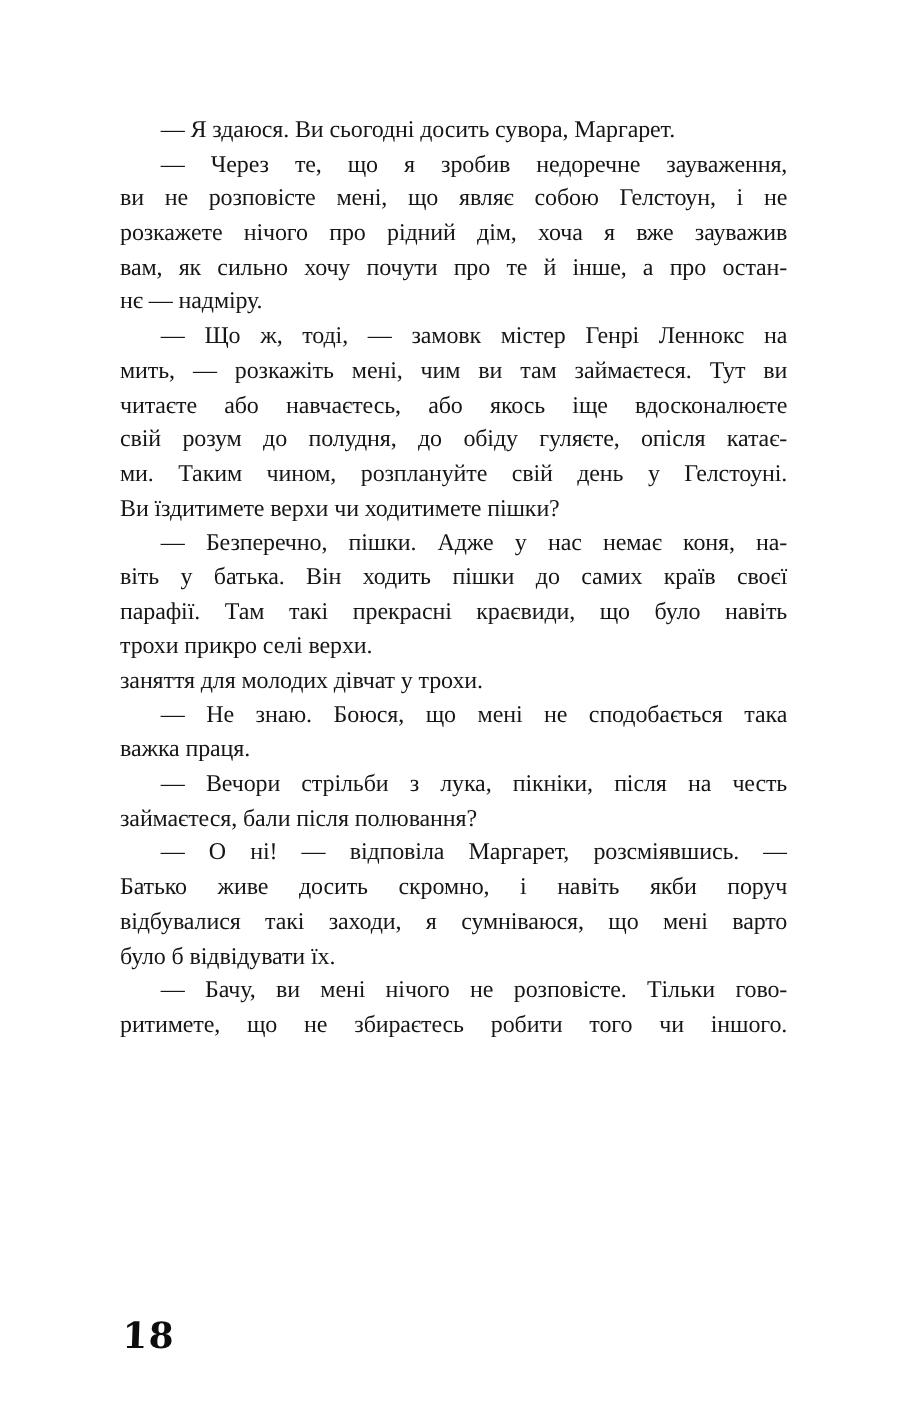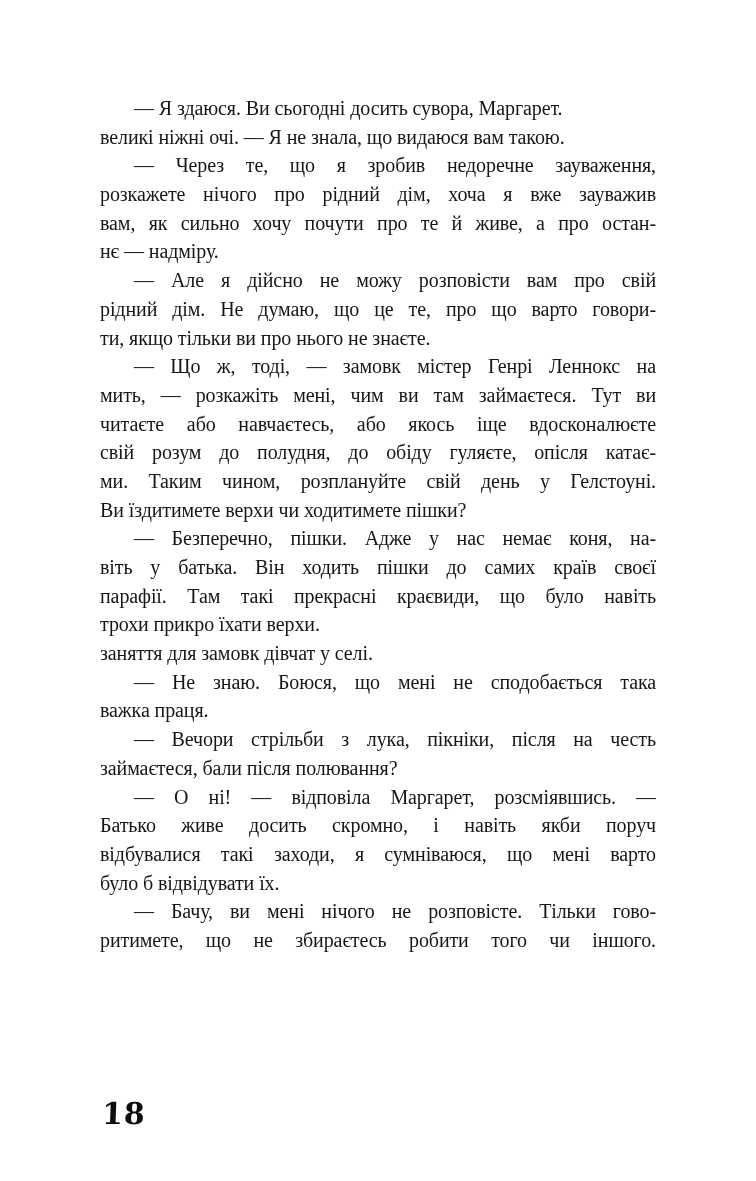--- a/index.html
+++ b/index.html
@@ -63,49 +63,44 @@
 </style>
 </head>
 <body>
 
 <div class="book-page">
   <div class="text-block">
       <div class="paragraph">
         <div class="line first last">— Я здаюся. Ви сьогодні досить сувора, Маргарет.</div>
       </div>
       <div class="paragraph">
-        <div class="line last">великі ніжні очі. — Я не знала, що видаюся вам такою.</div>
       </div>
       <div class="paragraph">
         <div class="line first">— Через те, що я зробив недоречне зауваження,</div>
+        <div class="line">ви не розповісте мені, що являє собою Гелстоун, і не</div>
         <div class="line">розкажете нічого про рідний дім, хоча я вже зауважив</div>
-        <div class="line">вам, як сильно хочу почути про те й живе, а про остан-</div>
+        <div class="line">вам, як сильно хочу почути про те й інше, а про остан-</div>
         <div class="line last">нє — надміру.</div>
-      </div>
-      <div class="paragraph">
-        <div class="line first">— Але я дійсно не можу розповісти вам про свій</div>
-        <div class="line">рідний дім. Не думаю, що це те, про що варто говори-</div>
-        <div class="line last">ти, якщо тільки ви про нього не знаєте.</div>
       </div>
       <div class="paragraph">
         <div class="line first">— Що ж, тоді, — замовк містер Генрі Леннокс на</div>
         <div class="line">мить, — розкажіть мені, чим ви там займаєтеся. Тут ви</div>
         <div class="line">читаєте або навчаєтесь, або якось іще вдосконалюєте</div>
         <div class="line">свій розум до полудня, до обіду гуляєте, опісля катає-</div>
         <div class="line">ми. Таким чином, розплануйте свій день у Гелстоуні.</div>
         <div class="line last">Ви їздитимете верхи чи ходитимете пішки?</div>
       </div>
       <div class="paragraph">
         <div class="line first">— Безперечно, пішки. Адже у нас немає коня, на-</div>
         <div class="line">віть у батька. Він ходить пішки до самих країв своєї</div>
         <div class="line">парафії. Там такі прекрасні краєвиди, що було навіть</div>
-        <div class="line last">трохи прикро їхати верхи.</div>
+        <div class="line last">трохи прикро селі верхи.</div>
       </div>
       <div class="paragraph">
-        <div class="line last">заняття для замовк дівчат у селі.</div>
+        <div class="line last">заняття для молодих дівчат у трохи.</div>
       </div>
       <div class="paragraph">
         <div class="line first">— Не знаю. Боюся, що мені не сподобається така</div>
         <div class="line last">важка праця.</div>
       </div>
       <div class="paragraph">
         <div class="line first">— Вечори стрільби з лука, пікніки, після на честь</div>
         <div class="line last">займаєтеся, бали після полювання?</div>
       </div>
       <div class="paragraph">

